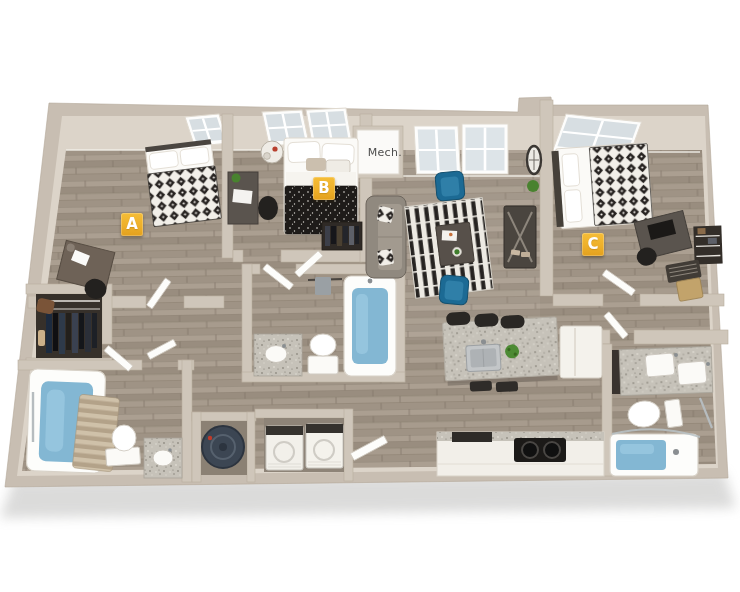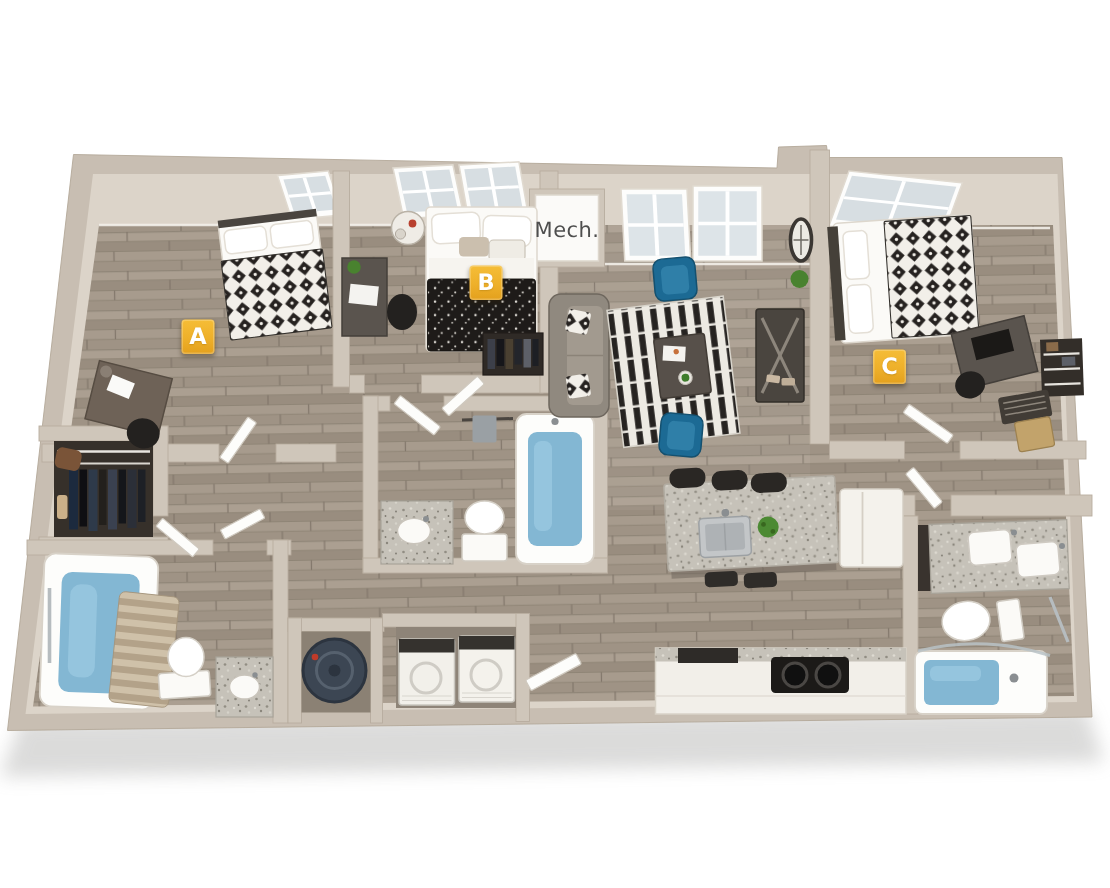--- a/index.html
+++ b/index.html
@@ -7,22 +7,22 @@
   .plan{position:relative;width:740px;height:592px;background:#ffffff;}
   .plan svg{position:absolute;left:0;top:0;}
   .badge{
     position:absolute;width:22px;height:23px;border-radius:2.5px;
     color:#fff;font-weight:bold;font-size:15px;line-height:23px;text-align:center;
     background:linear-gradient(180deg,#f5bd37 0%,#eeb02a 55%,#e3a01d 100%);
     box-shadow:0 2px 3px rgba(45,32,8,.4), inset 0 0 0 1px rgba(255,255,255,.22);
     text-shadow:0 1px 1px rgba(120,80,0,.25);
   }
   .mech-label{
-    position:absolute;width:48px;text-align:center;
-    color:#4e4e4e;font-size:14px;letter-spacing:.3px;
+    position:absolute;width:48px;text-align:right;
+    color:#4e4e4e;font-size:11px;letter-spacing:.3px;
   }
 </style>
 </head>
 <body>
 
 <div class="plan">
 <svg width="740" height="592" viewBox="0 0 740 592">
   <defs>
     <filter id="soft" x="-30%" y="-30%" width="160%" height="160%">
           <feGaussianBlur stdDeviation="6"></feGaussianBlur>

